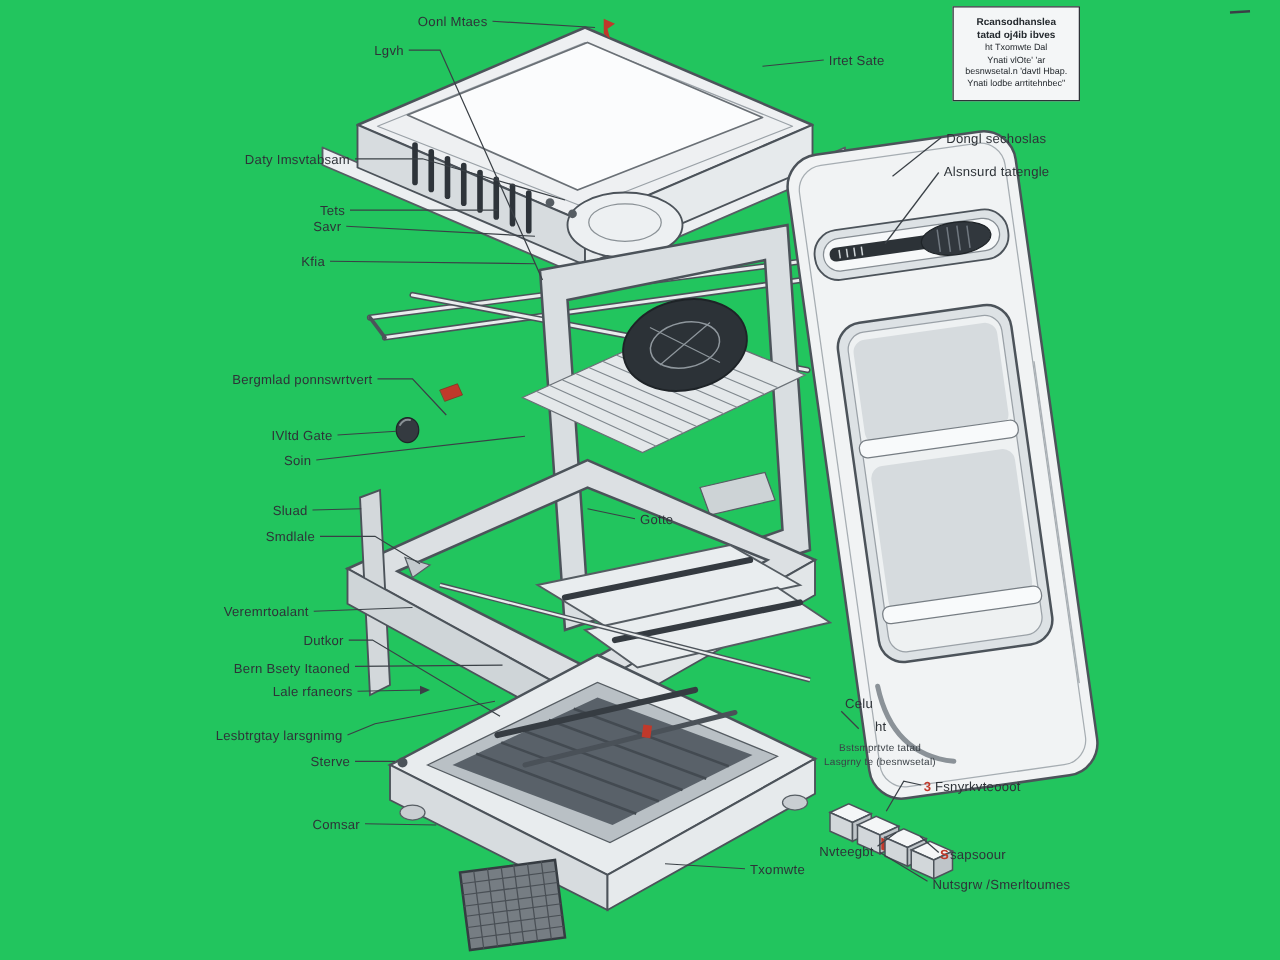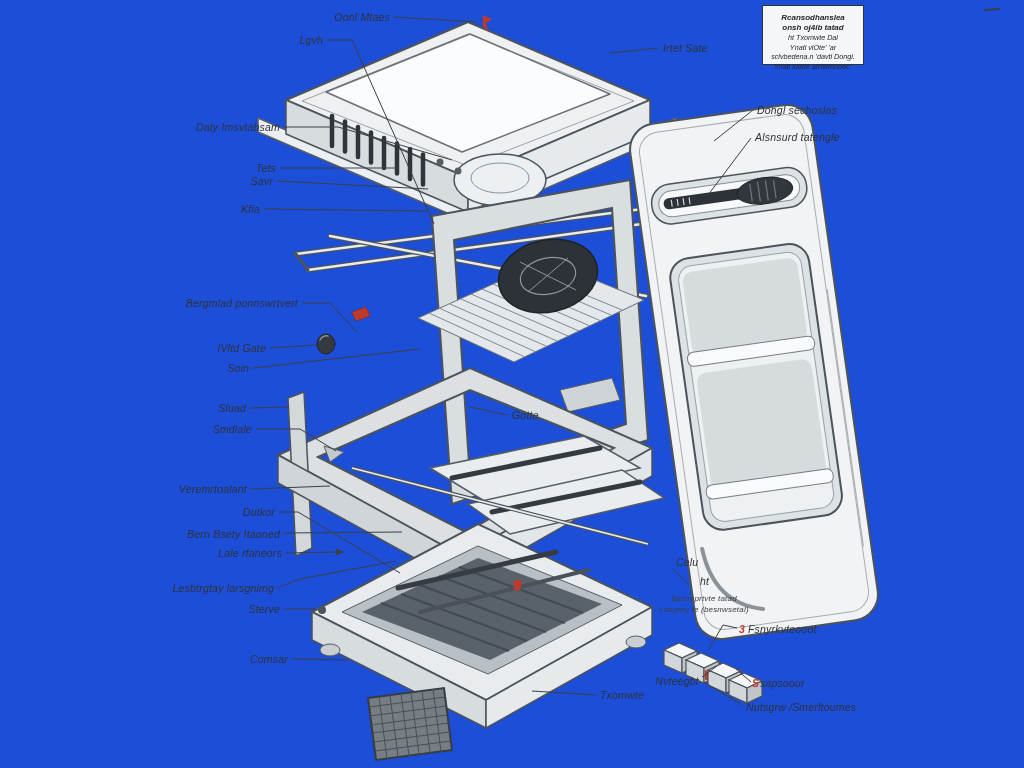--- a/index.html
+++ b/index.html
@@ -1,23 +1,23 @@
 <!DOCTYPE html>
 <html><head>
 <meta charset="utf-8">
 <style>
   html,body{margin:0;padding:0;background:#dfe2e4;}
-  .stage{position:relative;width:1024px;height:768px;background:#1d4ed8;overflow:hidden;
-         font-family:"Liberation Sans",sans-serif;font-style:italic;}
+  .stage{position:relative;width:1024px;height:768px;background:#22c55e;overflow:hidden;
+         font-family:"Liberation Sans",sans-serif;}
   .stage svg{position:absolute;left:0;top:0;}
   svg text{font-family:"Liberation Sans",sans-serif;fill:#2e3338;letter-spacing:.2px;}
   svg text.lbl{font-size:10.5px;}
   svg text.lbl-sm{font-size:8px;fill:#3a4046;}
   svg text.red{fill:#c0392b;font-weight:bold;}
-  .note-box{position:absolute;left:762px;top:5px;width:102px;height:60px;
+  .note-box{position:absolute;left:762px;top:5px;width:102px;height:76px;
             border:1.5px solid #2e3338;background:#f4f6f7;text-align:center;
             padding-top:7px;box-sizing:border-box;color:#24292e;}
   .nb-bold{font-size:8px;font-weight:bold;line-height:10px;}
   .nb-line{font-size:7.2px;line-height:9.5px;}
 </style>
 </head>
 <body>
 
 <div class="stage">
 <svg width="1024" height="768" viewBox="0 0 1024 768">
@@ -252,19 +252,19 @@
     <text class="lbl" x="748" y="633" text-anchor="start">Fsnyrkvteooot</text>
     <text class="lbl" x="699" y="685" text-anchor="end">Nvteegbt</text>
     <text class="lbl red" x="752" y="687" text-anchor="start">S</text>
     <text class="lbl" x="760" y="687" text-anchor="start">sapsoour</text>
     <text class="lbl" x="746" y="711" text-anchor="start">Nutsgrw /Smerltoumes</text>
   </g>
 </svg>
 
   <div class="note-box">
     <div class="nb-bold">Rcansodhanslea</div>
-    <div class="nb-bold">onsh oj4ib tatad</div>
+    <div class="nb-bold">tatad oj4ib ibves</div>
     <div class="nb-line">ht Txomwte Dal</div>
     <div class="nb-line">Ynati vlOte' 'ar</div>
-    <div class="nb-line">sclvbedena.n 'davtl Dongl.</div>
+    <div class="nb-line">besnwsetal.n 'davtl Hbap.</div>
     <div class="nb-line">Ynati lodbe arrtitehnbec"</div>
   </div>
 </div>
 
 </body></html>

